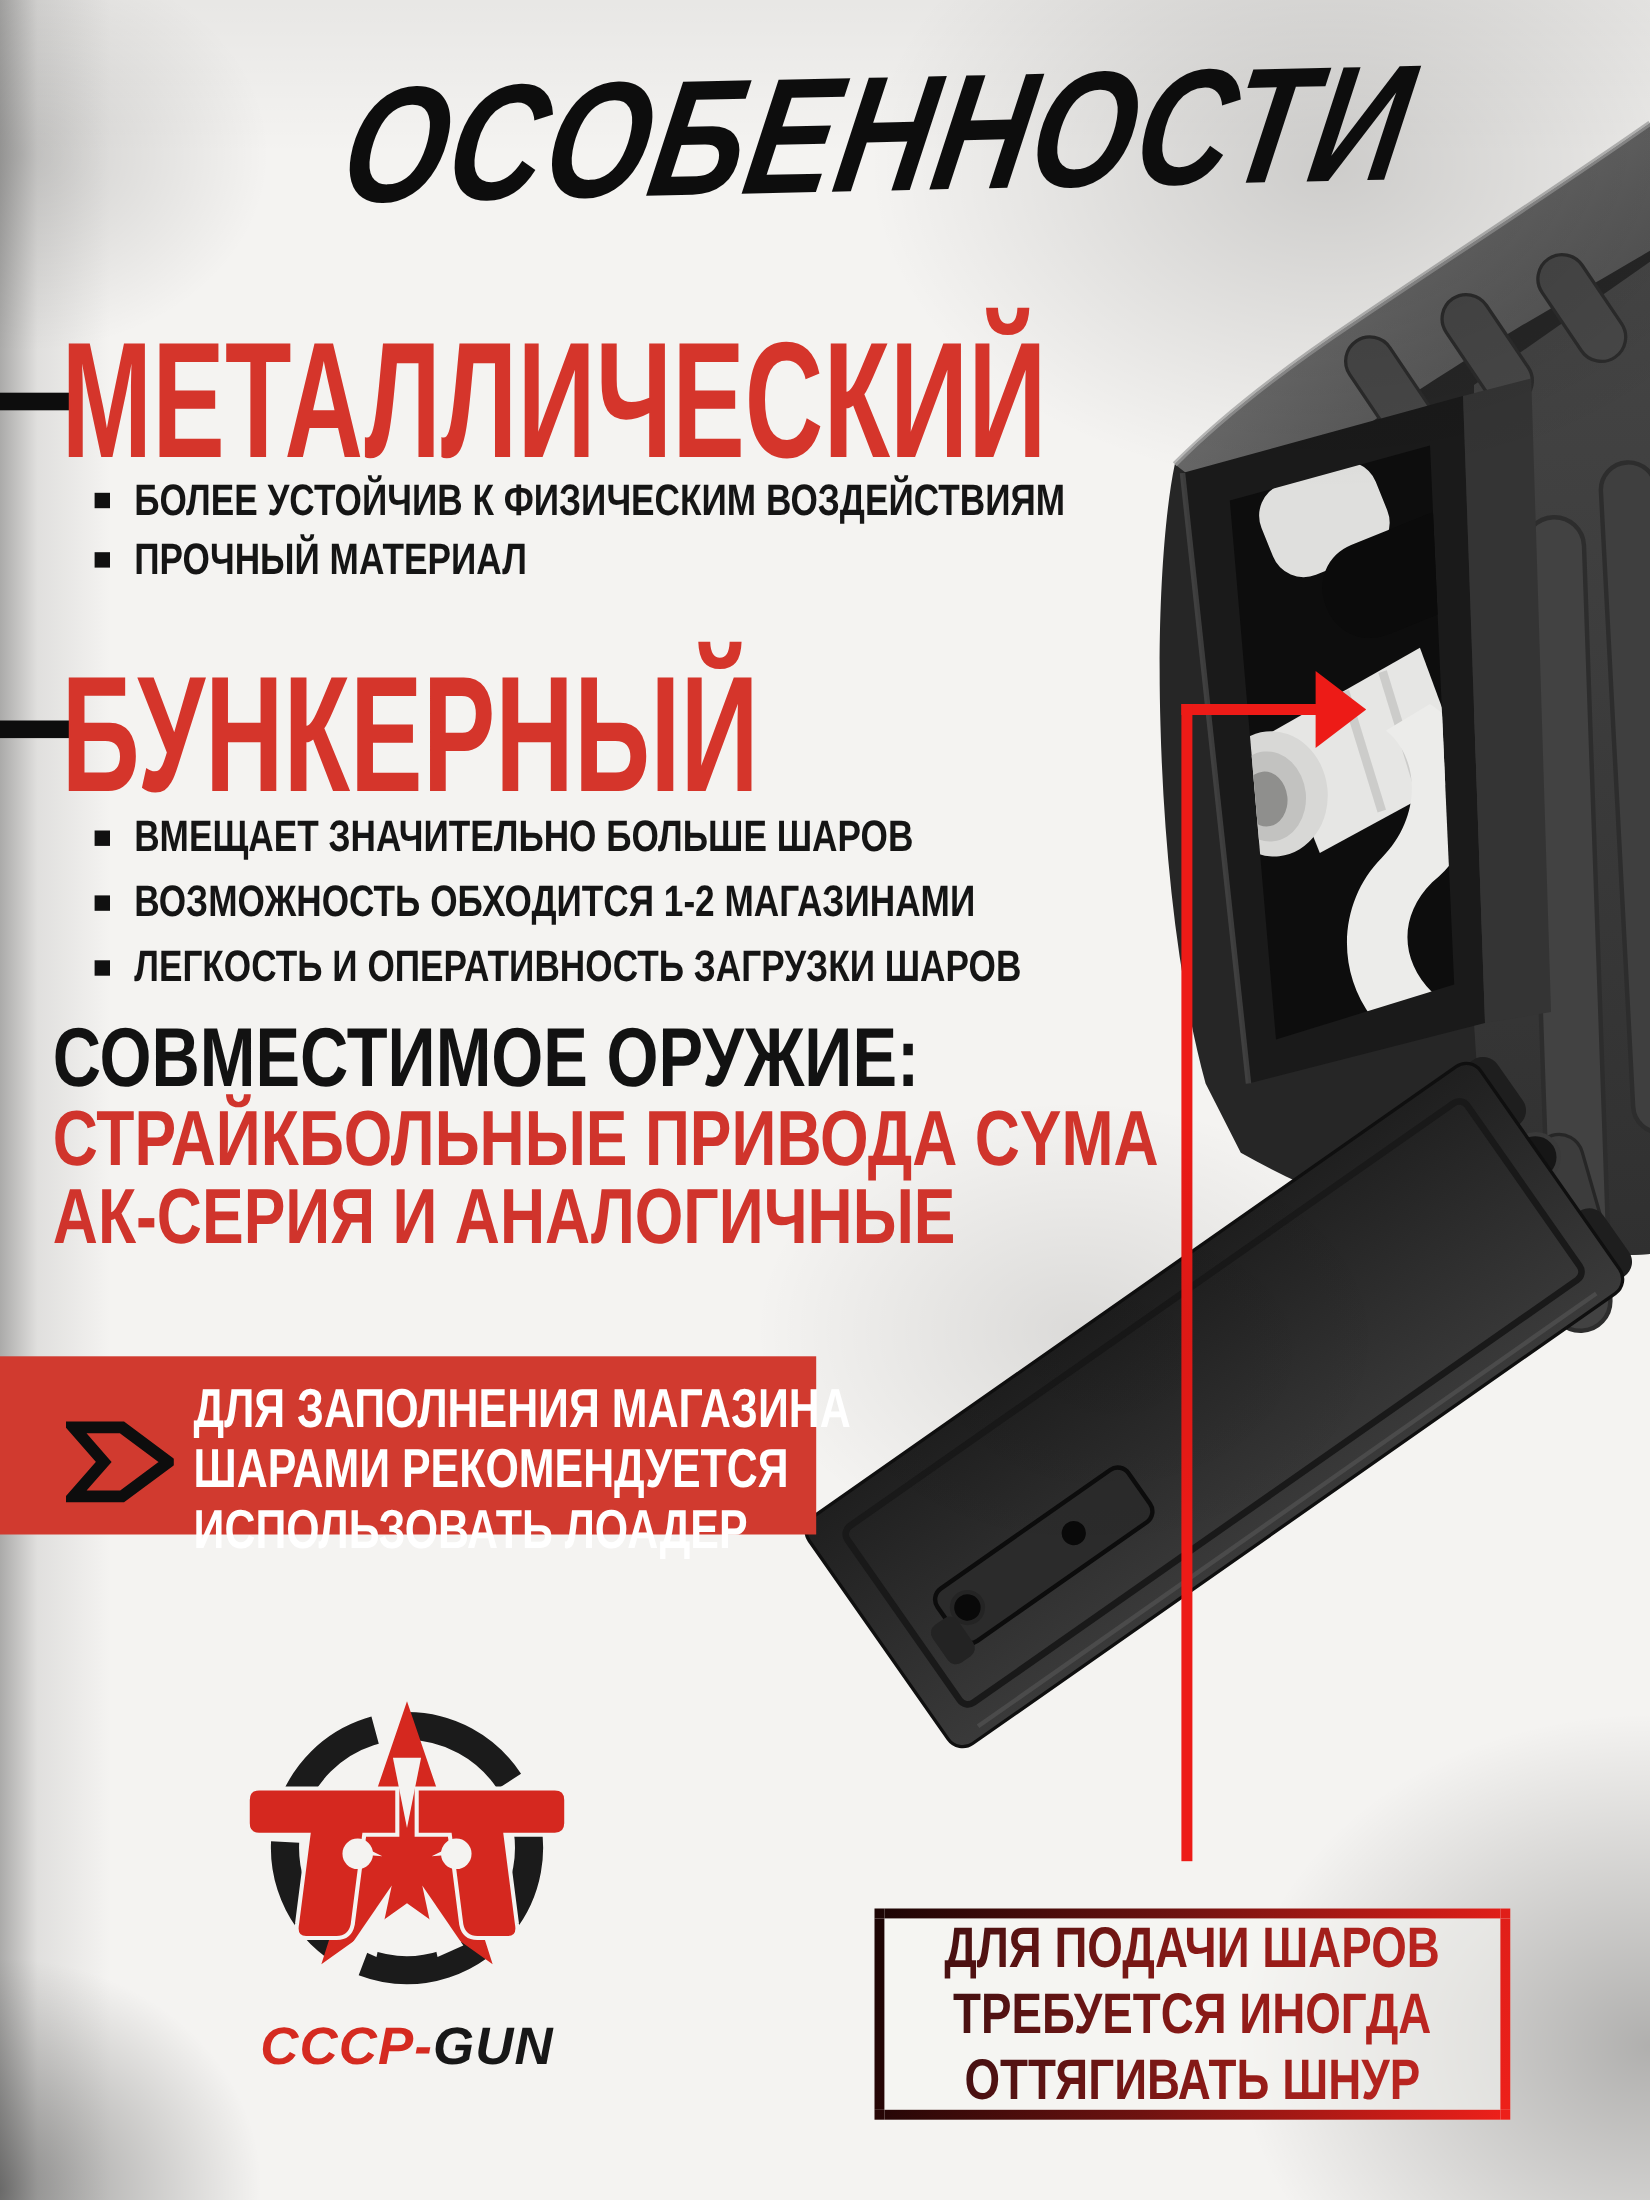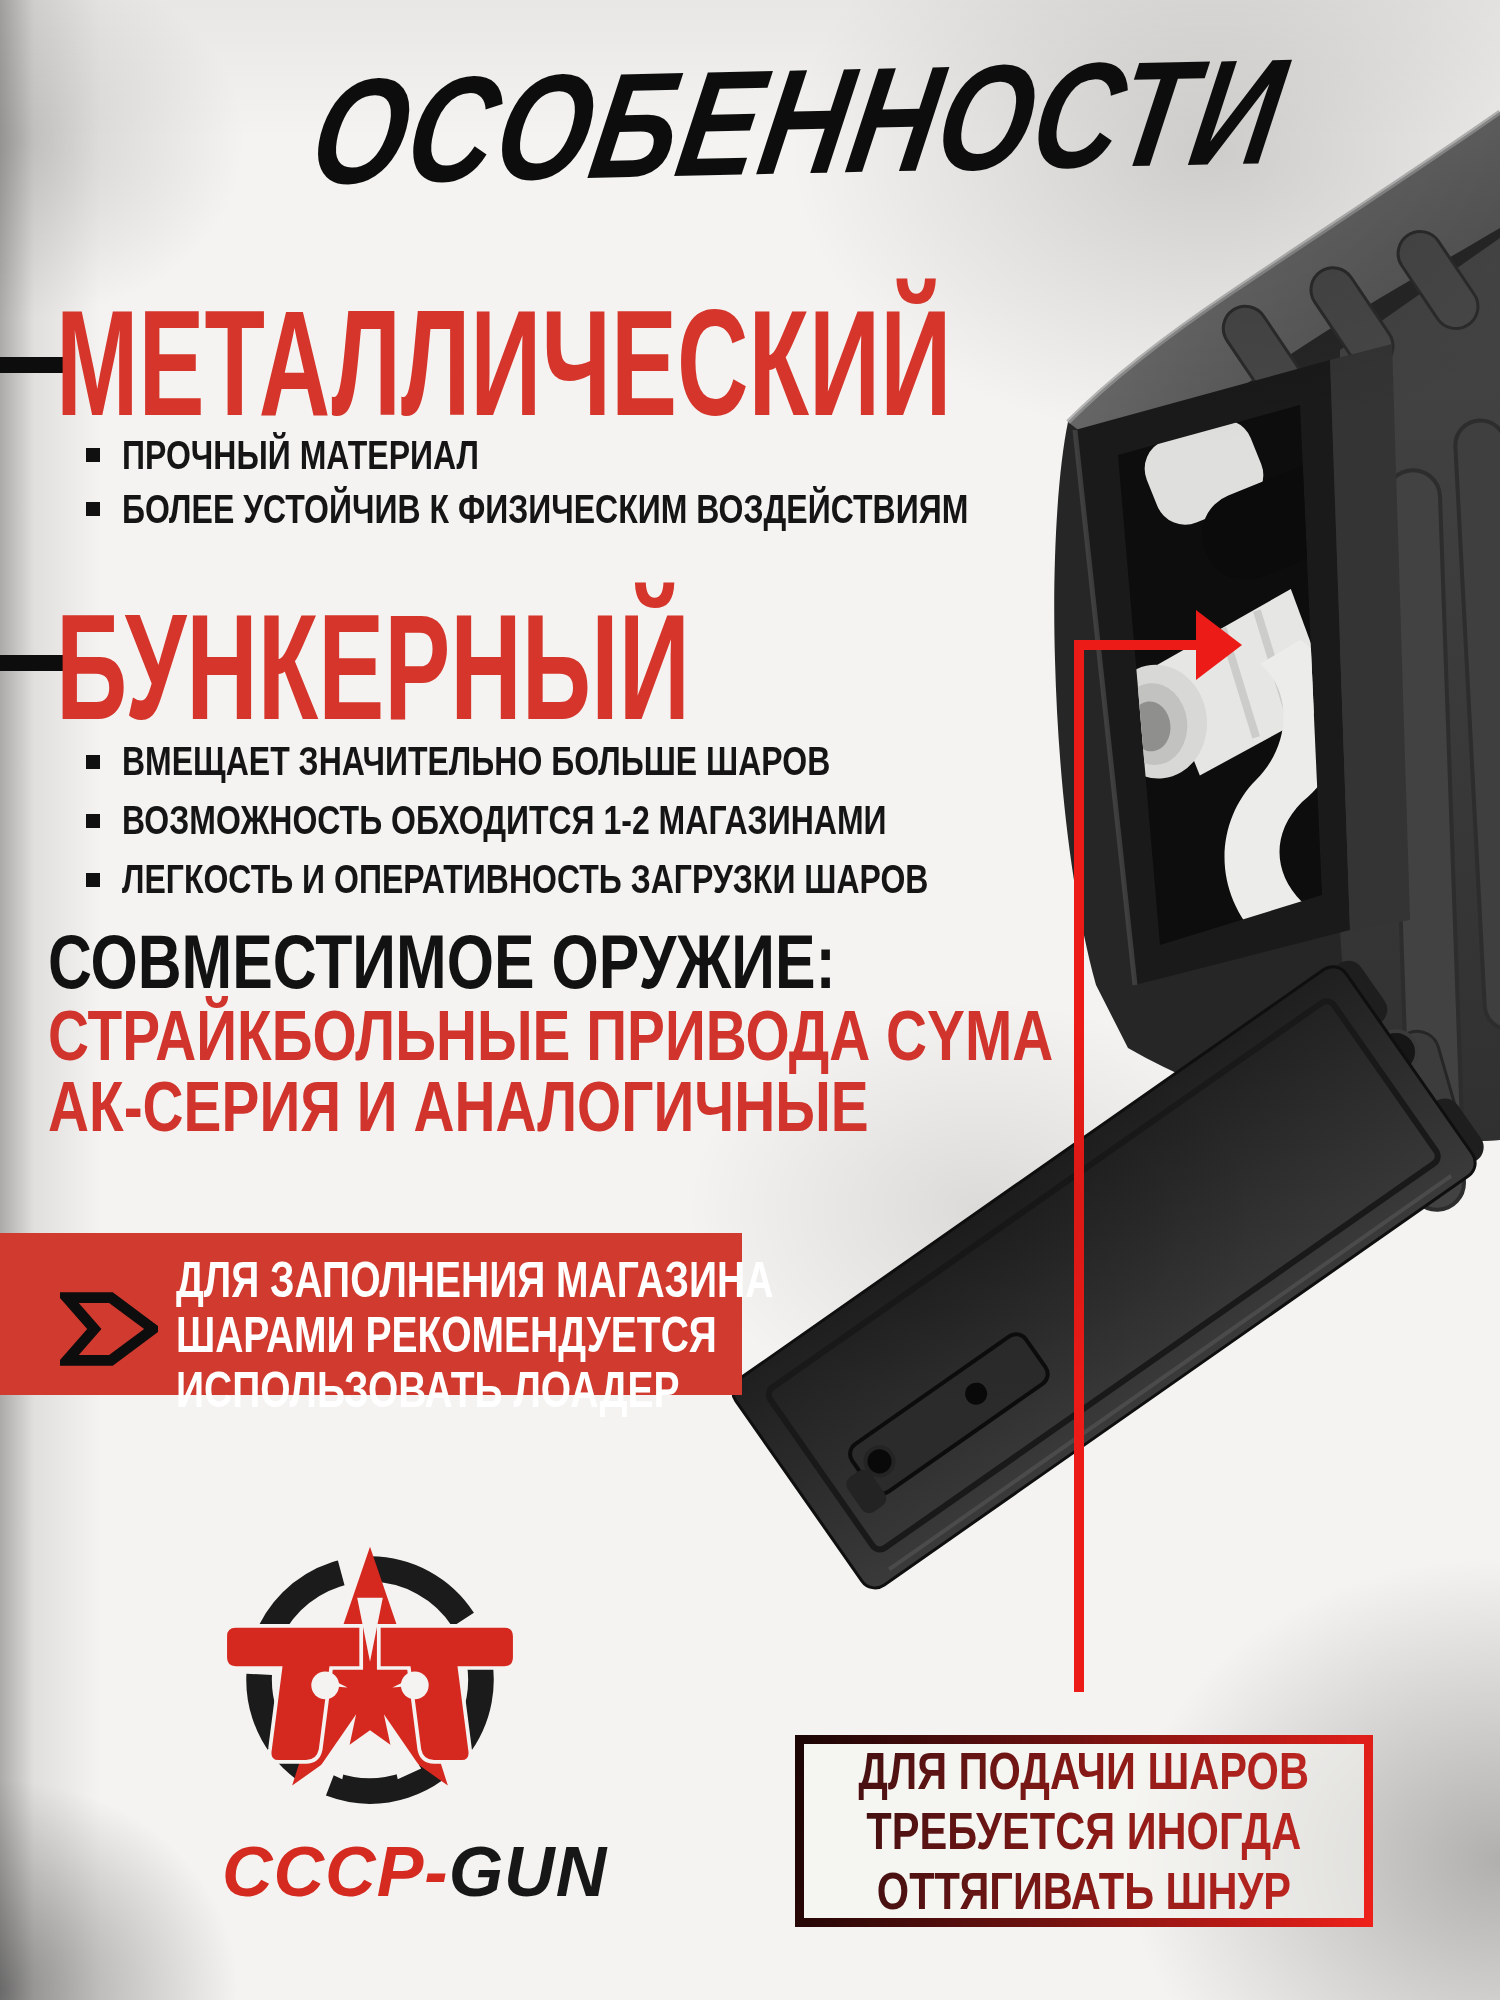--- a/index.html
+++ b/index.html
@@ -64,21 +64,21 @@
   }
   .callout-line{
     font-size:52px;font-weight:bold;line-height:60px;white-space:nowrap;
     transform:scaleX(0.80);transform-origin:center center;
     color:#8c1a17;
     background:linear-gradient(110deg,#441011 0%,#8c1a17 55%,#bf2621 100%);
     -webkit-background-clip:text;background-clip:text;-webkit-text-fill-color:transparent;
   }
   
   .logo{position:absolute;left:210px;top:1538px;width:320px;text-align:center;}
-  .logo-word{font-size:70px;font-weight:bold;font-style:italic;letter-spacing:1px;margin-top:6px;white-space:nowrap;margin-left:12px;}
+  .logo-word{font-size:48px;font-weight:bold;font-style:italic;letter-spacing:1px;margin-top:6px;white-space:nowrap;}
   .logo-word .red{color:#d52a20;}
   .logo-word .blk{color:#171717;}
   .photo-svg{position:absolute;left:0;top:0;width:1500px;height:2000px;pointer-events:none;}
 </style>
 </head>
 <body>
 
 <div class="canvas">
 
   <svg class="photo-svg" viewBox="0 0 1500 2000">
@@ -168,25 +168,25 @@
 
   <div class="shade"></div>
 
   <div class="title">ОСОБЕННОСТИ</div>
 
   <div class="dash" style="top:357px;"></div>
   <div class="h-red" style="top:288px;">МЕТАЛЛИЧЕСКИЙ</div>
   <div class="bullets" style="top:428px;">
     <div class="bullet-row" style="height:54px;">
       <span class="bullet-sq"></span>
+      <span class="bullet-text">БОЛЕЕ УСТОЙЧИВ К ФИЗИЧЕСКИМ ВОЗДЕЙСТВИЯМ</span>
+    </div>
+    <div class="bullet-row" style="height:54px;">
+      <span class="bullet-sq"></span>
       <span class="bullet-text">ПРОЧНЫЙ МАТЕРИАЛ</span>
-    </div>
-    <div class="bullet-row" style="height:54px;">
-      <span class="bullet-sq"></span>
-      <span class="bullet-text">БОЛЕЕ УСТОЙЧИВ К ФИЗИЧЕСКИМ ВОЗДЕЙСТВИЯМ</span>
     </div>
   </div>
 
   <div class="dash" style="top:655px;"></div>
   <div class="h-red" style="top:592px;">БУНКЕРНЫЙ</div>
   <div class="bullets" style="top:732px;">
     <div class="bullet-row" style="height:59px;">
       <span class="bullet-sq"></span>
       <span class="bullet-text">ВМЕЩАЕТ ЗНАЧИТЕЛЬНО БОЛЬШЕ ШАРОВ</span>
     </div>

